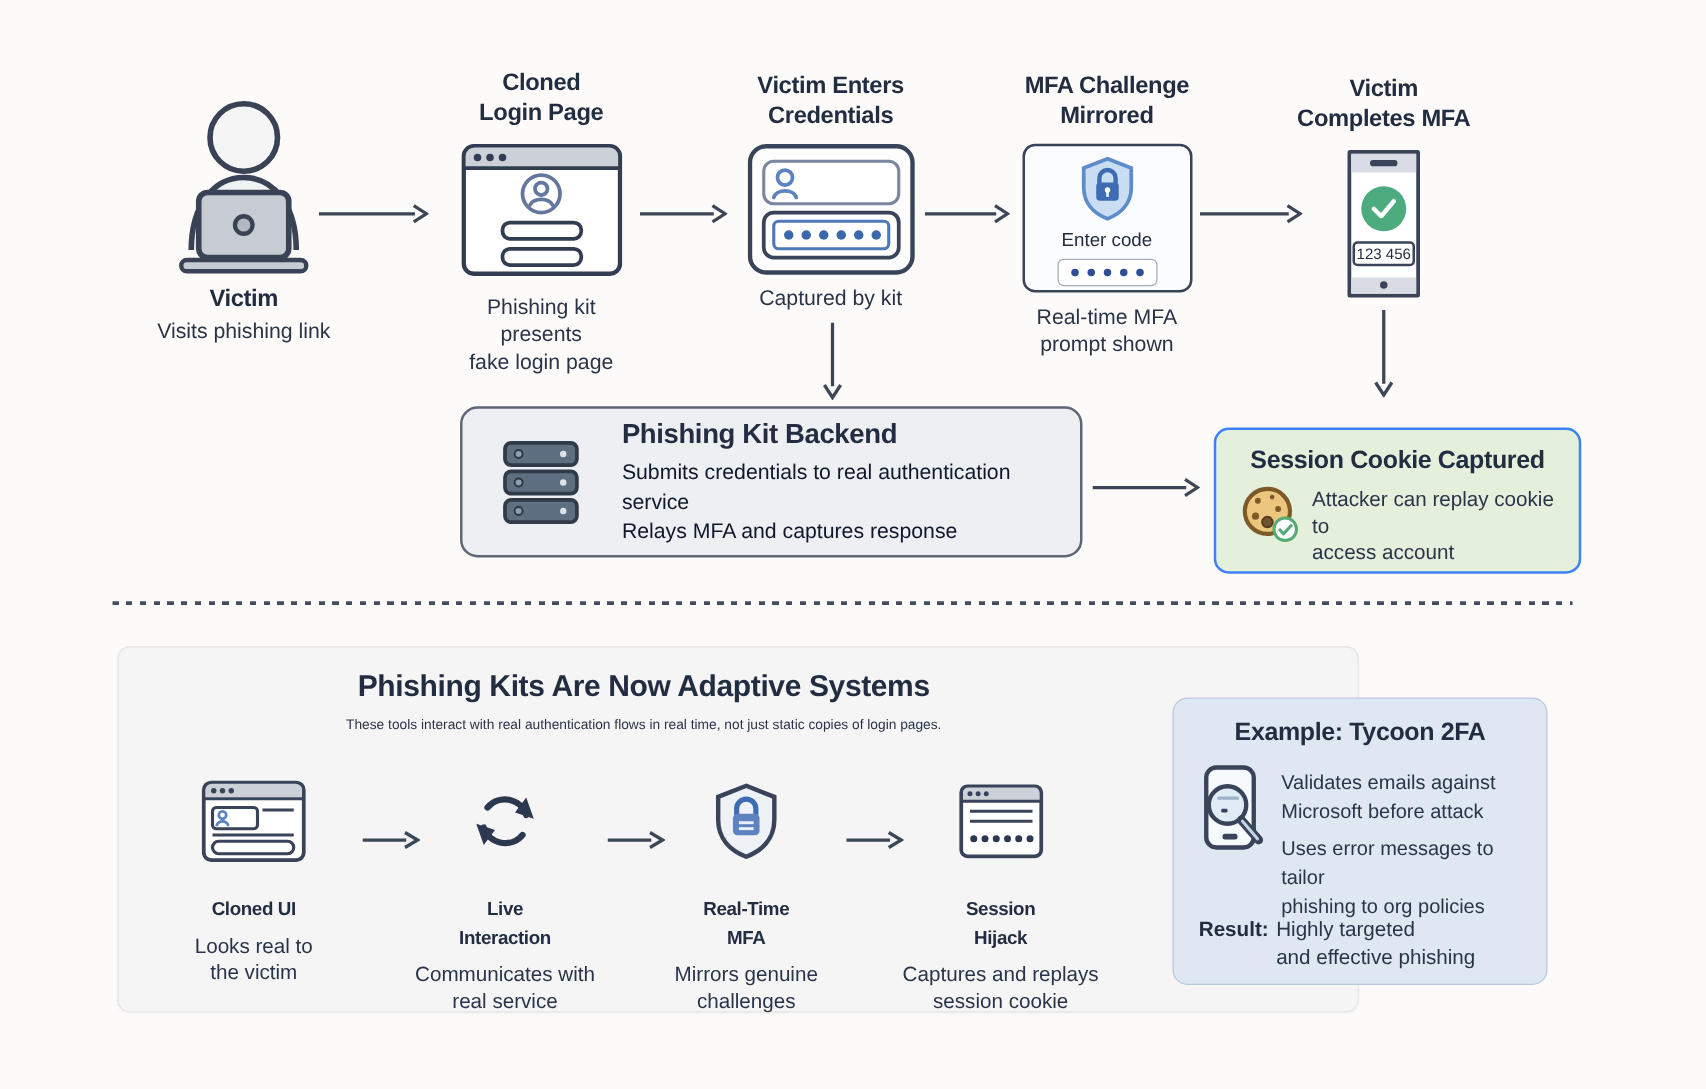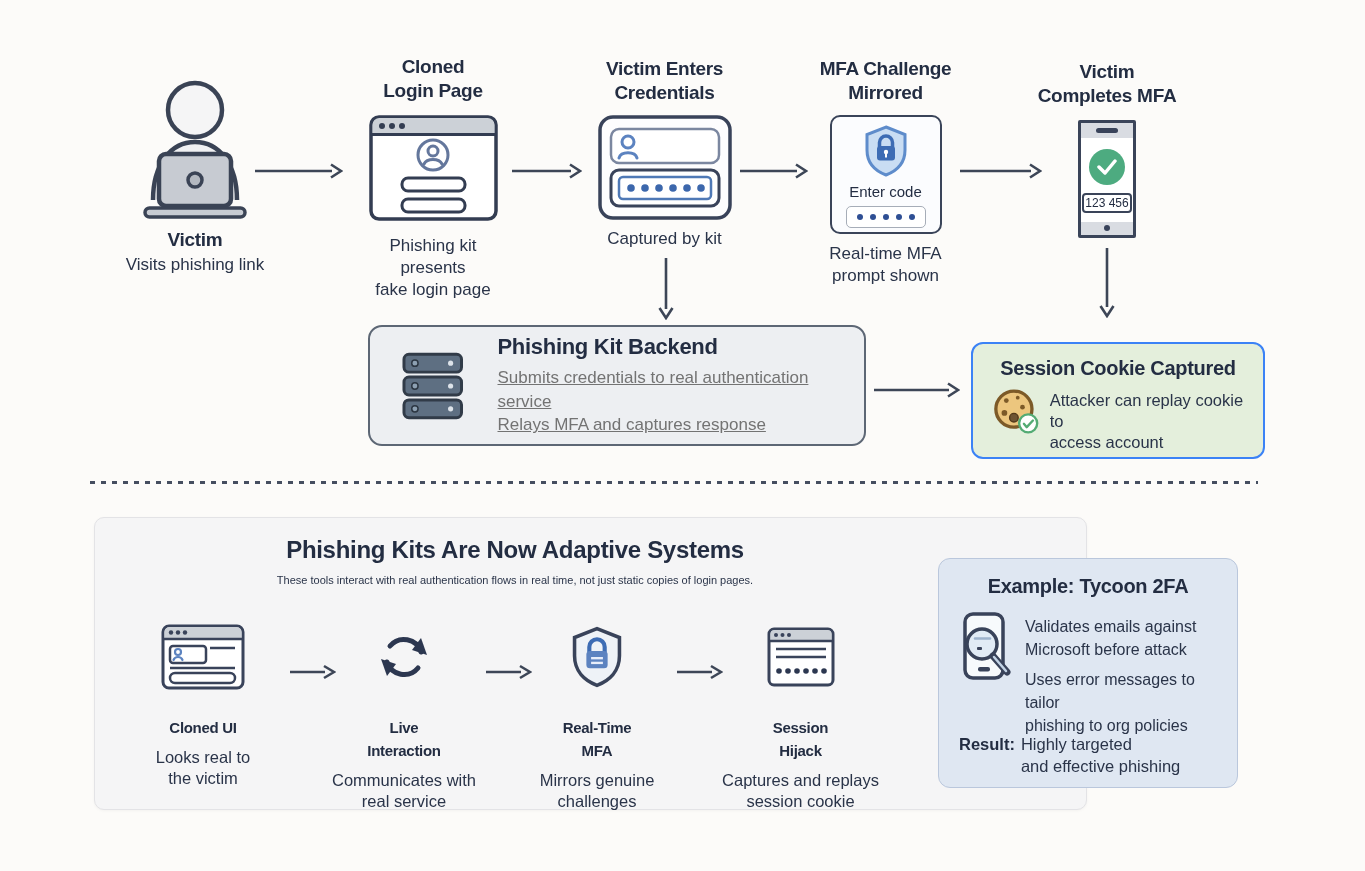--- a/index.html
+++ b/index.html
@@ -4,37 +4,37 @@
 <style>
   html,body{margin:0;padding:0;background:#fcfbf9;}
   body{font-family:"Liberation Sans",sans-serif;color:#242e44;}
   #canvas{position:relative;width:1365px;height:871px;background:#fcfbf9;overflow:hidden;}
   .abs{position:absolute;}
   .node{position:absolute;text-align:center;}
   .node-title{font-weight:700;font-size:19px;line-height:24px;white-space:pre-line;letter-spacing:-0.3px;color:#232d42;}
   .node-cap{font-size:17px;line-height:22px;white-space:pre-line;margin-top:10px;color:#2a3449;}
   .icon-wrap{display:flex;justify-content:center;}
   
-  .mfa-card{width:112px;height:119px;margin:10px auto 0;background:#fbfcfe;border:2.5px solid #3a4459;border-radius:10px;box-sizing:border-box;text-align:center;}
+  .mfa-card{width:136px;height:119px;margin:10px auto 0;background:#fbfcfe;border:2.5px solid #3a4459;border-radius:10px;box-sizing:border-box;text-align:center;}
   .mfa-label{font-size:15px;margin-top:2px;color:#232d42;}
   .mfa-codebox{width:80px;height:22px;margin:6px auto 0;background:#fff;border:1.5px solid #a6adb8;border-radius:5px;display:flex;align-items:center;justify-content:center;gap:7px;box-sizing:border-box;}
   .dot{width:6px;height:6px;border-radius:50%;background:#2e4f94;display:inline-block;}
   
   .phone{width:58px;height:118px;margin:12px auto 0;border:3px solid #3a4459;border-radius:2px;background:#fff;position:relative;overflow:hidden;box-sizing:border-box;text-align:center;}
   .phone-top{height:15px;background:#d9dce2;position:relative;}
   .phone-speaker{position:absolute;left:50%;top:5px;transform:translateX(-50%);width:22px;height:5px;border-radius:3px;background:#39435a;}
   .phone-check{width:36px;height:36px;border-radius:50%;background:#4dab80;margin:11px auto 0;display:flex;align-items:center;justify-content:center;}
   .phone-code{margin:8px auto 0;width:46px;border:2px solid #3a4459;border-radius:4px;font-size:12px;line-height:16px;background:#fff;color:#232d42;}
   .phone-bottom{position:absolute;bottom:0;left:0;right:0;height:13px;background:#d9dce2;}
   .phone-homedot{position:absolute;left:50%;bottom:4px;transform:translateX(-50%);width:6px;height:6px;border-radius:50%;background:#39435a;}
   
   .backend{left:368px;top:325px;width:498px;height:121px;background:#edeff2;border:2px solid #5d6775;border-radius:14px;box-sizing:border-box;display:flex;align-items:center;padding-left:32px;}
   .backend-text{margin-left:34px;text-align:left;}
   .backend-title{font-size:22px;font-weight:700;letter-spacing:-0.3px;color:#232d42;margin-bottom:6px;}
-  .backend-line{font-size:17px;line-height:23.5px;color:#737373;text-decoration:underline;}
+  .backend-line{font-size:17px;line-height:23.5px;color:#0f172a;}
   .cookiebox{left:971px;top:342px;width:294px;height:117px;background:#e4efdc;border:2px solid #3b82f6;border-radius:12px;box-sizing:border-box;text-align:center;}
   .cookie-title{font-size:20px;font-weight:700;letter-spacing:-0.3px;color:#232d42;margin-top:13px;}
   .cookie-row{display:flex;align-items:flex-start;text-align:left;padding:7px 12px 0 20px;gap:11px;}
   .cookie-text{font-size:16.5px;line-height:21px;color:#2a3449;white-space:pre-line;padding-top:3px;}
   
   .divider{left:90px;top:481px;width:1168px;height:3px;background:repeating-linear-gradient(90deg,#454e60 0 5px,transparent 5px 11px);}
   
   .panel{left:94px;top:517px;width:993px;height:293px;background:#f5f5f6;border:1.5px solid #e3e3e6;border-radius:10px;box-sizing:border-box;box-shadow:0 1px 3px rgba(0,0,0,0.04);}
   .panel-title{position:absolute;left:0;top:18px;width:840px;text-align:center;font-size:24px;font-weight:700;letter-spacing:-0.3px;color:#232d42;}
   .panel-sub{position:absolute;left:0;top:56px;width:840px;text-align:center;font-size:11px;color:#2a3449;}

